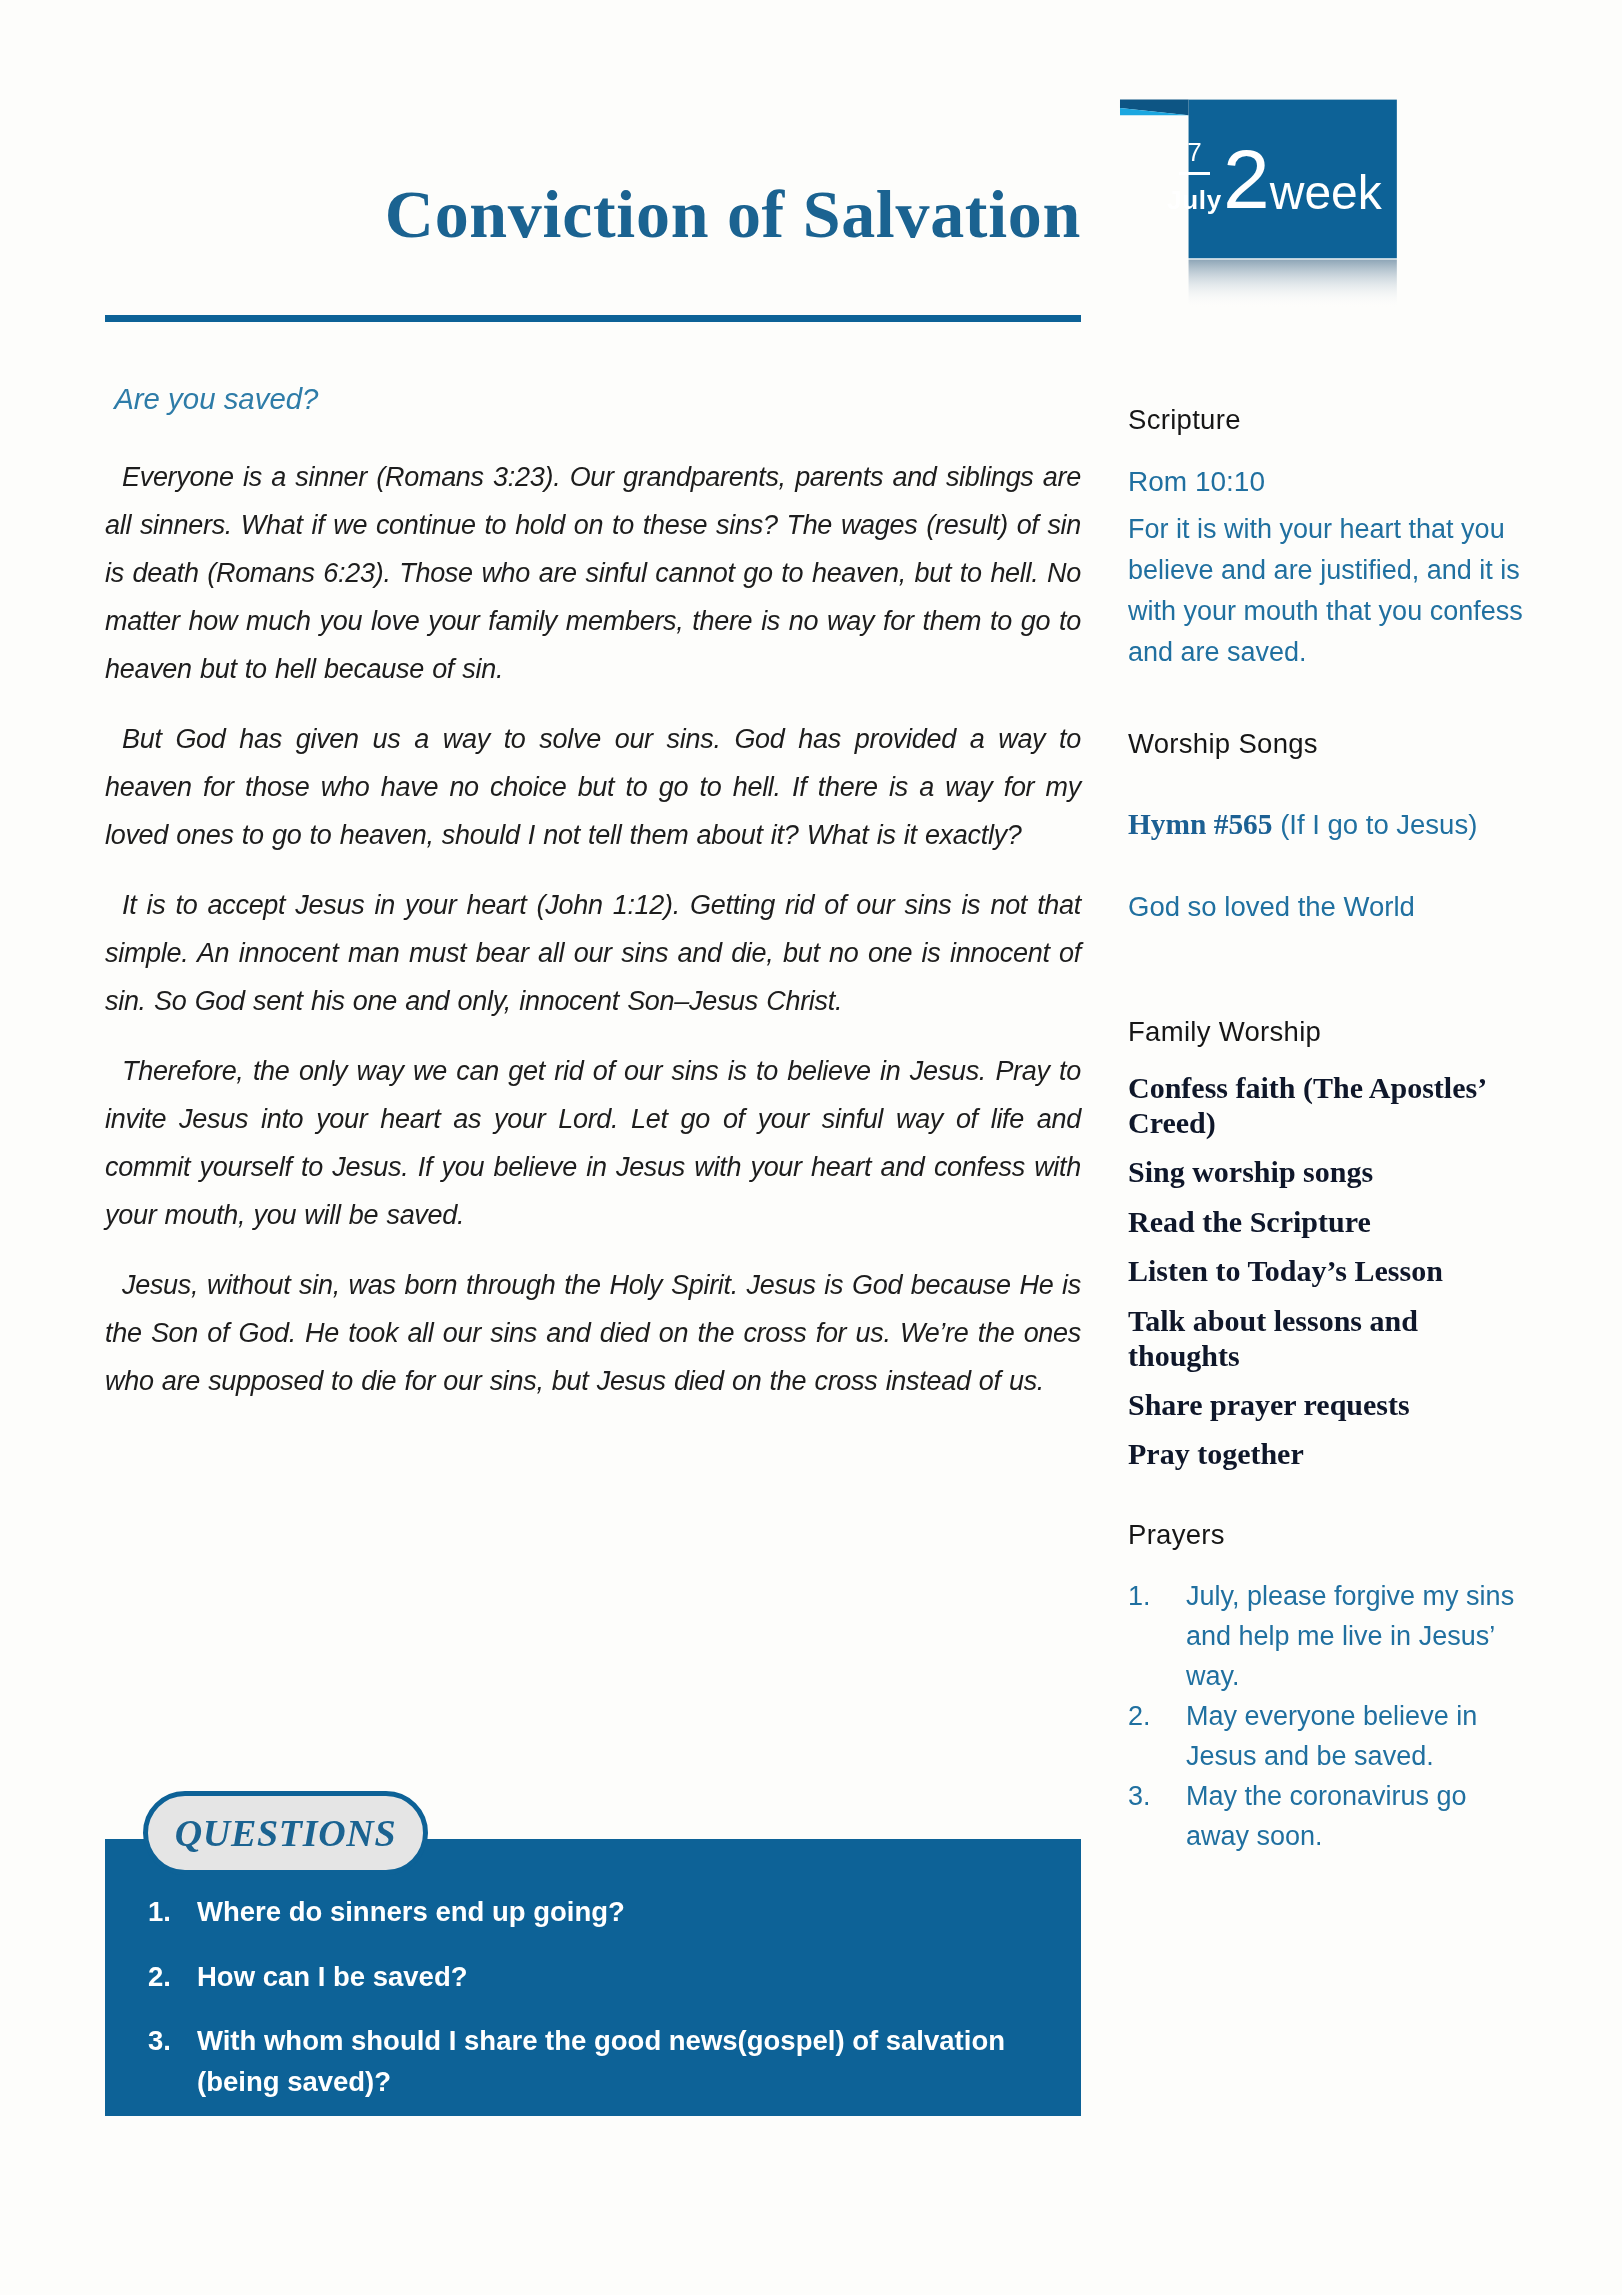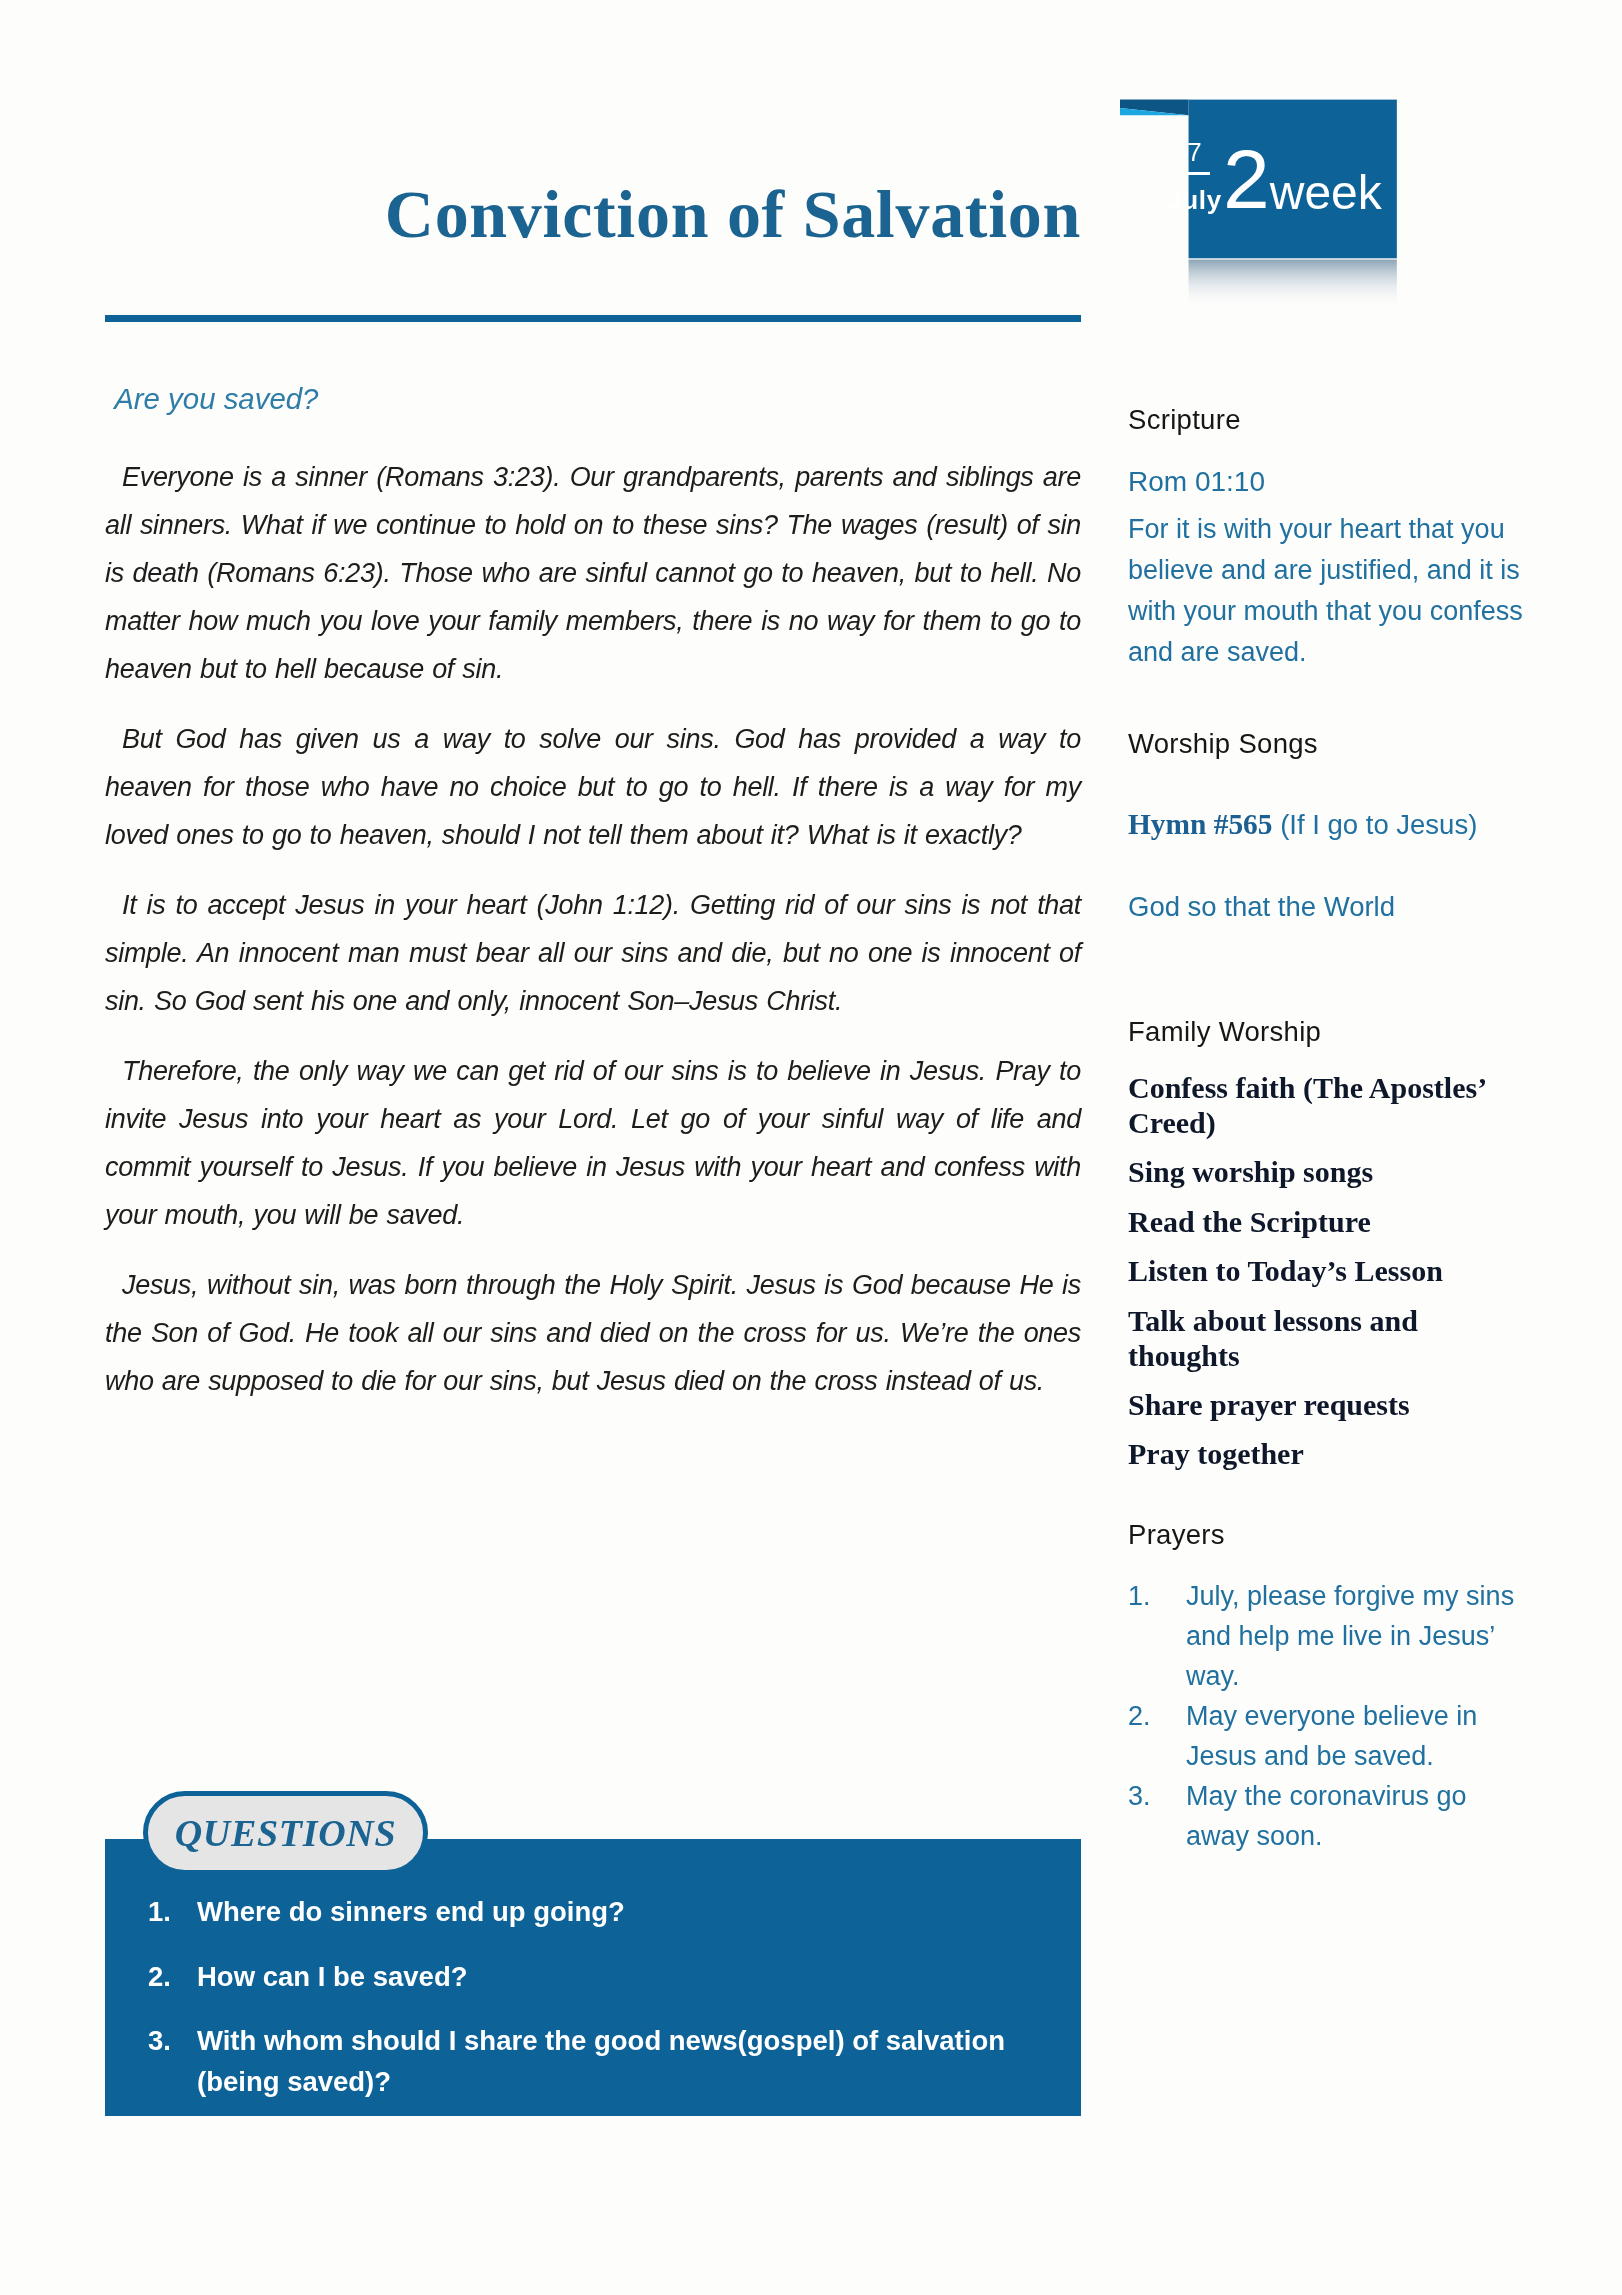--- a/index.html
+++ b/index.html
@@ -138,30 +138,30 @@
     <div class="q-item">
       <span class="q-num">3.</span>
       <span class="q-text">With whom should I share the good news(gospel) of salvation (being saved)?</span>
     </div>
   </section>
 
   <aside class="sidebar">
 
     <section class="sb sb-scripture">
       <h3>Scripture</h3>
-      <div class="sb-ref">Rom 01:10</div>
+      <div class="sb-ref">Rom 10:10</div>
       <div class="sb-verse">For it is with your heart that you believe and are justified, and it is with your mouth that you confess and are saved.</div>
     </section>
 
     <section class="sb sb-songs">
       <h3>Worship Songs</h3>
       <div class="song1">
         <span class="hymn">Hymn #565</span><span> (If I go to Jesus)</span>
       </div>
-      <div class="song2">God so that the World</div>
+      <div class="song2">God so loved the World</div>
     </section>
 
     <section class="sb sb-family">
       <h3>Family Worship</h3>
       <div class="fw-item">Confess faith (The Apostles’ Creed)</div>
       <div class="fw-item">Sing worship songs</div>
       <div class="fw-item">Read the Scripture</div>
       <div class="fw-item">Listen to Today’s Lesson</div>
       <div class="fw-item">Talk about lessons and thoughts</div>
       <div class="fw-item">Share prayer requests</div>

